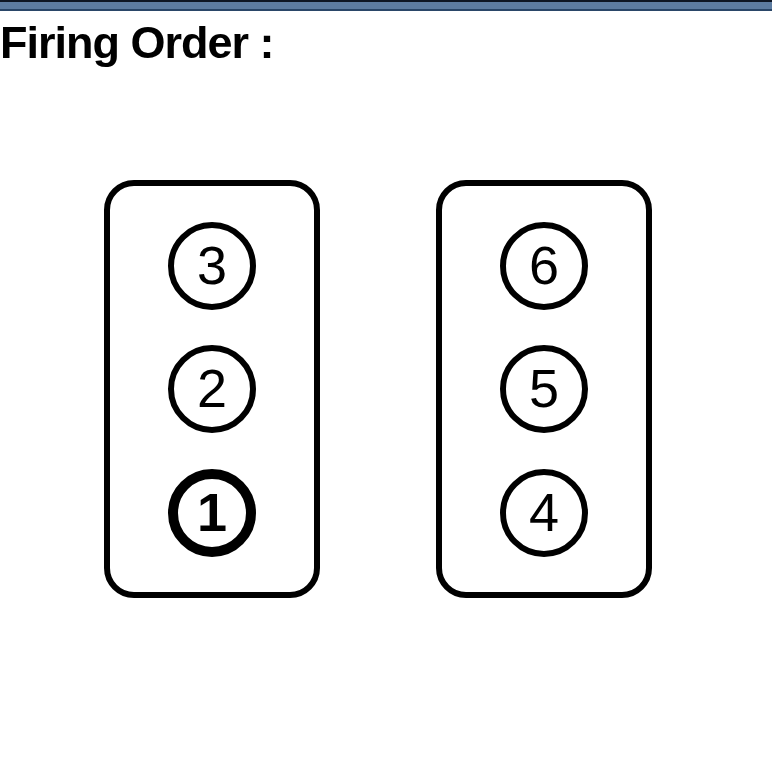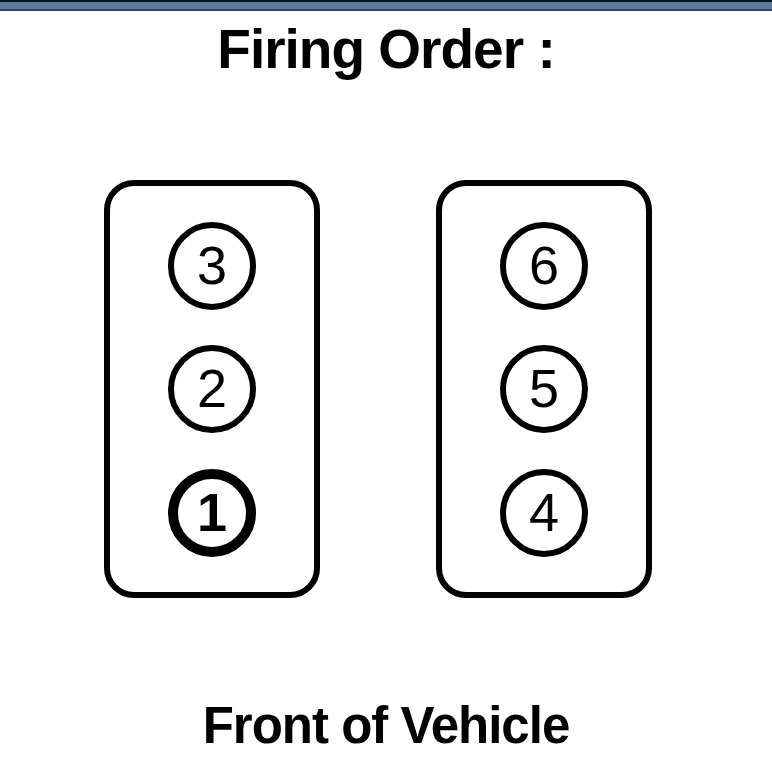--- a/index.html
+++ b/index.html
@@ -26,26 +26,25 @@
     border-top: 2px solid var(--top-bar-edge-top, #0e1624);
     border-bottom: 2px solid var(--top-bar-edge-bottom, #2a4668);
     box-sizing: content-box;
   }
   .title-row {
     position: absolute;
     top: 17px;
     left: 0;
     width: 100%;
     display: flex;
-    justify-content: center;
     align-items: baseline;
     gap: 30px;
     color: var(--ink, #000000);
     font-weight: bold;
-    font-size: 55px;
+    font-size: 45px;
     letter-spacing: -1px;
     white-space: nowrap;
   }
   .bank {
     position: absolute;
     top: 180px;
     width: 216px;
     height: 418px;
     border: 6px solid var(--ink, #000000);
     border-radius: 30px;
@@ -118,15 +117,14 @@
         <span>6</span>
       </div>
       <div class="cylinder">
         <span>5</span>
       </div>
       <div class="cylinder">
         <span>4</span>
       </div>
     </div>
 
-  <div class="footer-label">Front of Vehicle</div>
 
 </div>
 
 </body></html>

